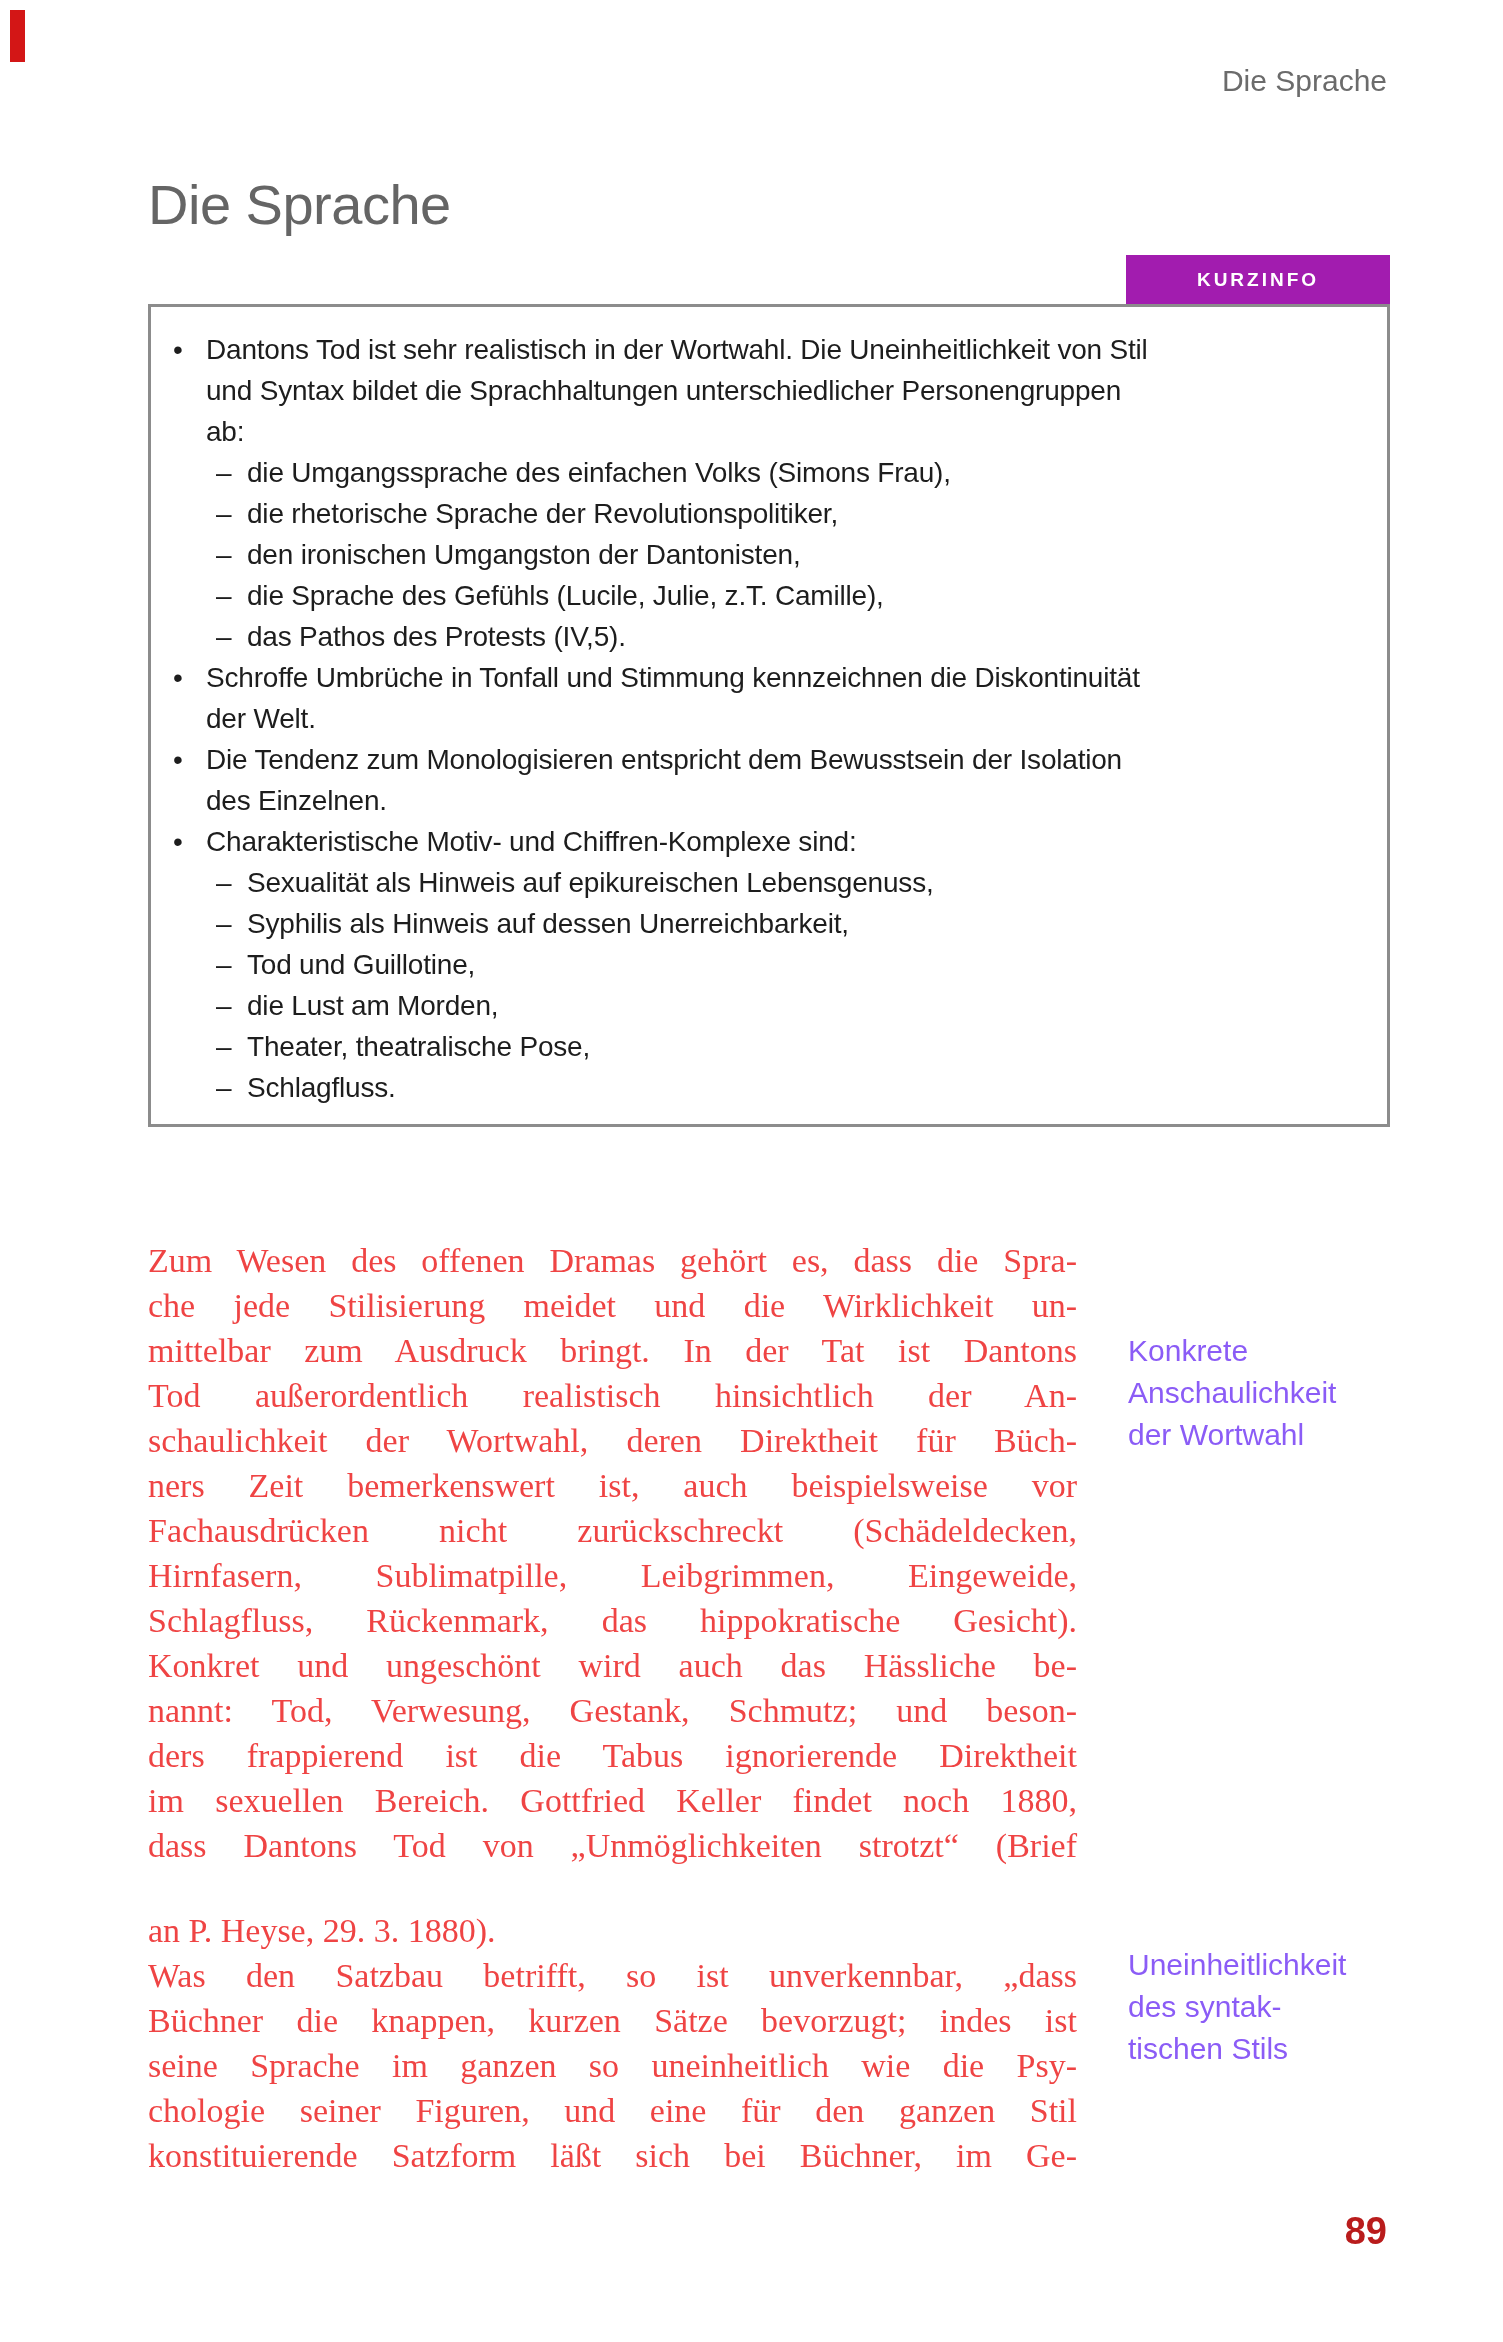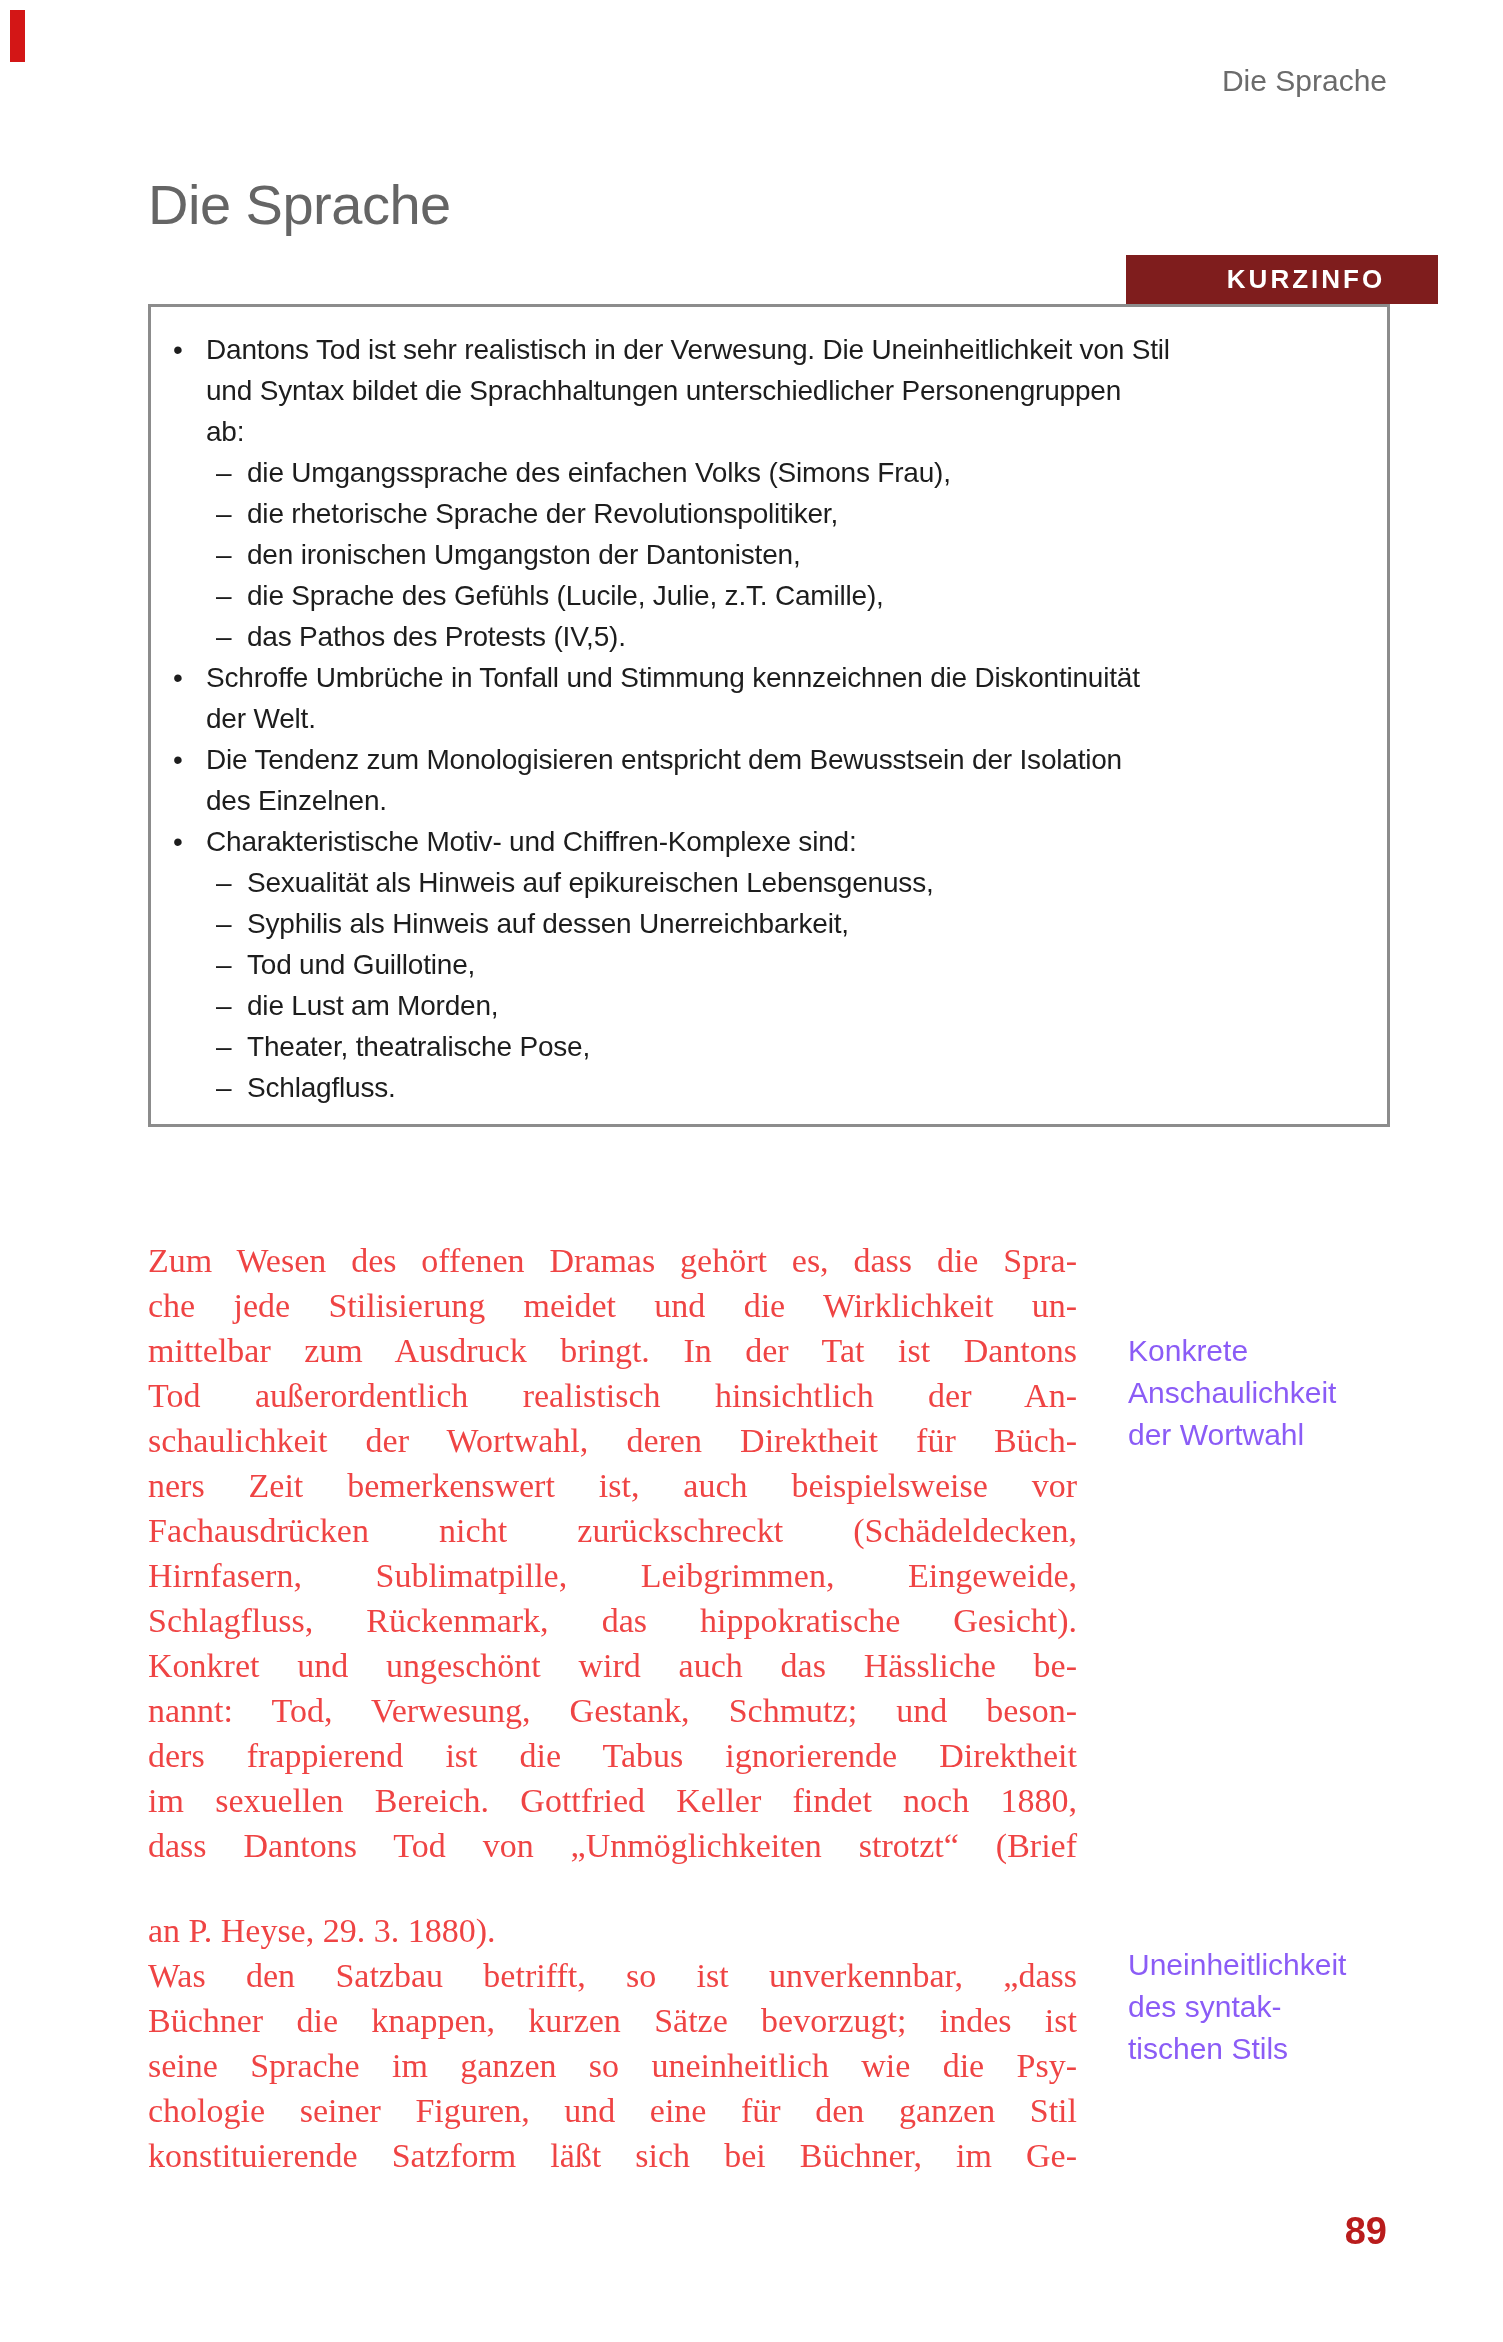--- a/index.html
+++ b/index.html
@@ -27,26 +27,26 @@
     position:absolute;
     top:172px; left:148px;
     font-size:56px;
     color:#656565;
     letter-spacing:-0.5px;
   }
   .kurzinfo-tab{
     position:absolute;
     left:1126px; top:255px;
     width:264px; height:49px;
-    background:#7f1d1d;
+    background:#a21caf;
     color:#ffffff;
-    font-size:26px;
+    font-size:19px;
     font-weight:bold;
     letter-spacing:3px;
-    display:flex; align-items:center; justify-content:center;padding-left:48px;
+    display:flex; align-items:center; justify-content:center;
   }
   .kurzinfo-box{
     position:absolute;
     left:148px; top:304px;
     width:1242px; height:823px;
     box-sizing:border-box;
     border:3px solid #8c8c8c;
     background:#ffffff;
     padding:22px 26px 0 22px;
     font-size:28px;
@@ -104,21 +104,21 @@
   <h1 class="chapter-title" style="margin:0;font-weight:normal;">Die Sprache</h1>
 
   <div class="kurzinfo-tab">
     <span>KURZINFO</span>
   </div>
 
   <div class="kurzinfo-box">
     <div>
         <div class="k-item bullet">
           <span class="marker">•</span>
-          <span class="k-text">Dantons Tod ist sehr realistisch in der Verwesung. Die Uneinheitlichkeit von Stil
+          <span class="k-text">Dantons Tod ist sehr realistisch in der Wortwahl. Die Uneinheitlichkeit von Stil
 und Syntax bildet die Sprachhaltungen unterschiedlicher Personengruppen
 ab:</span>
         </div>
         <div class="k-item dash">
           <span class="marker">–</span>
           <span class="k-text">die Umgangssprache des einfachen Volks (Simons Frau),</span>
         </div>
         <div class="k-item dash">
           <span class="marker">–</span>
           <span class="k-text">die rhetorische Sprache der Revolutionspolitiker,</span>

